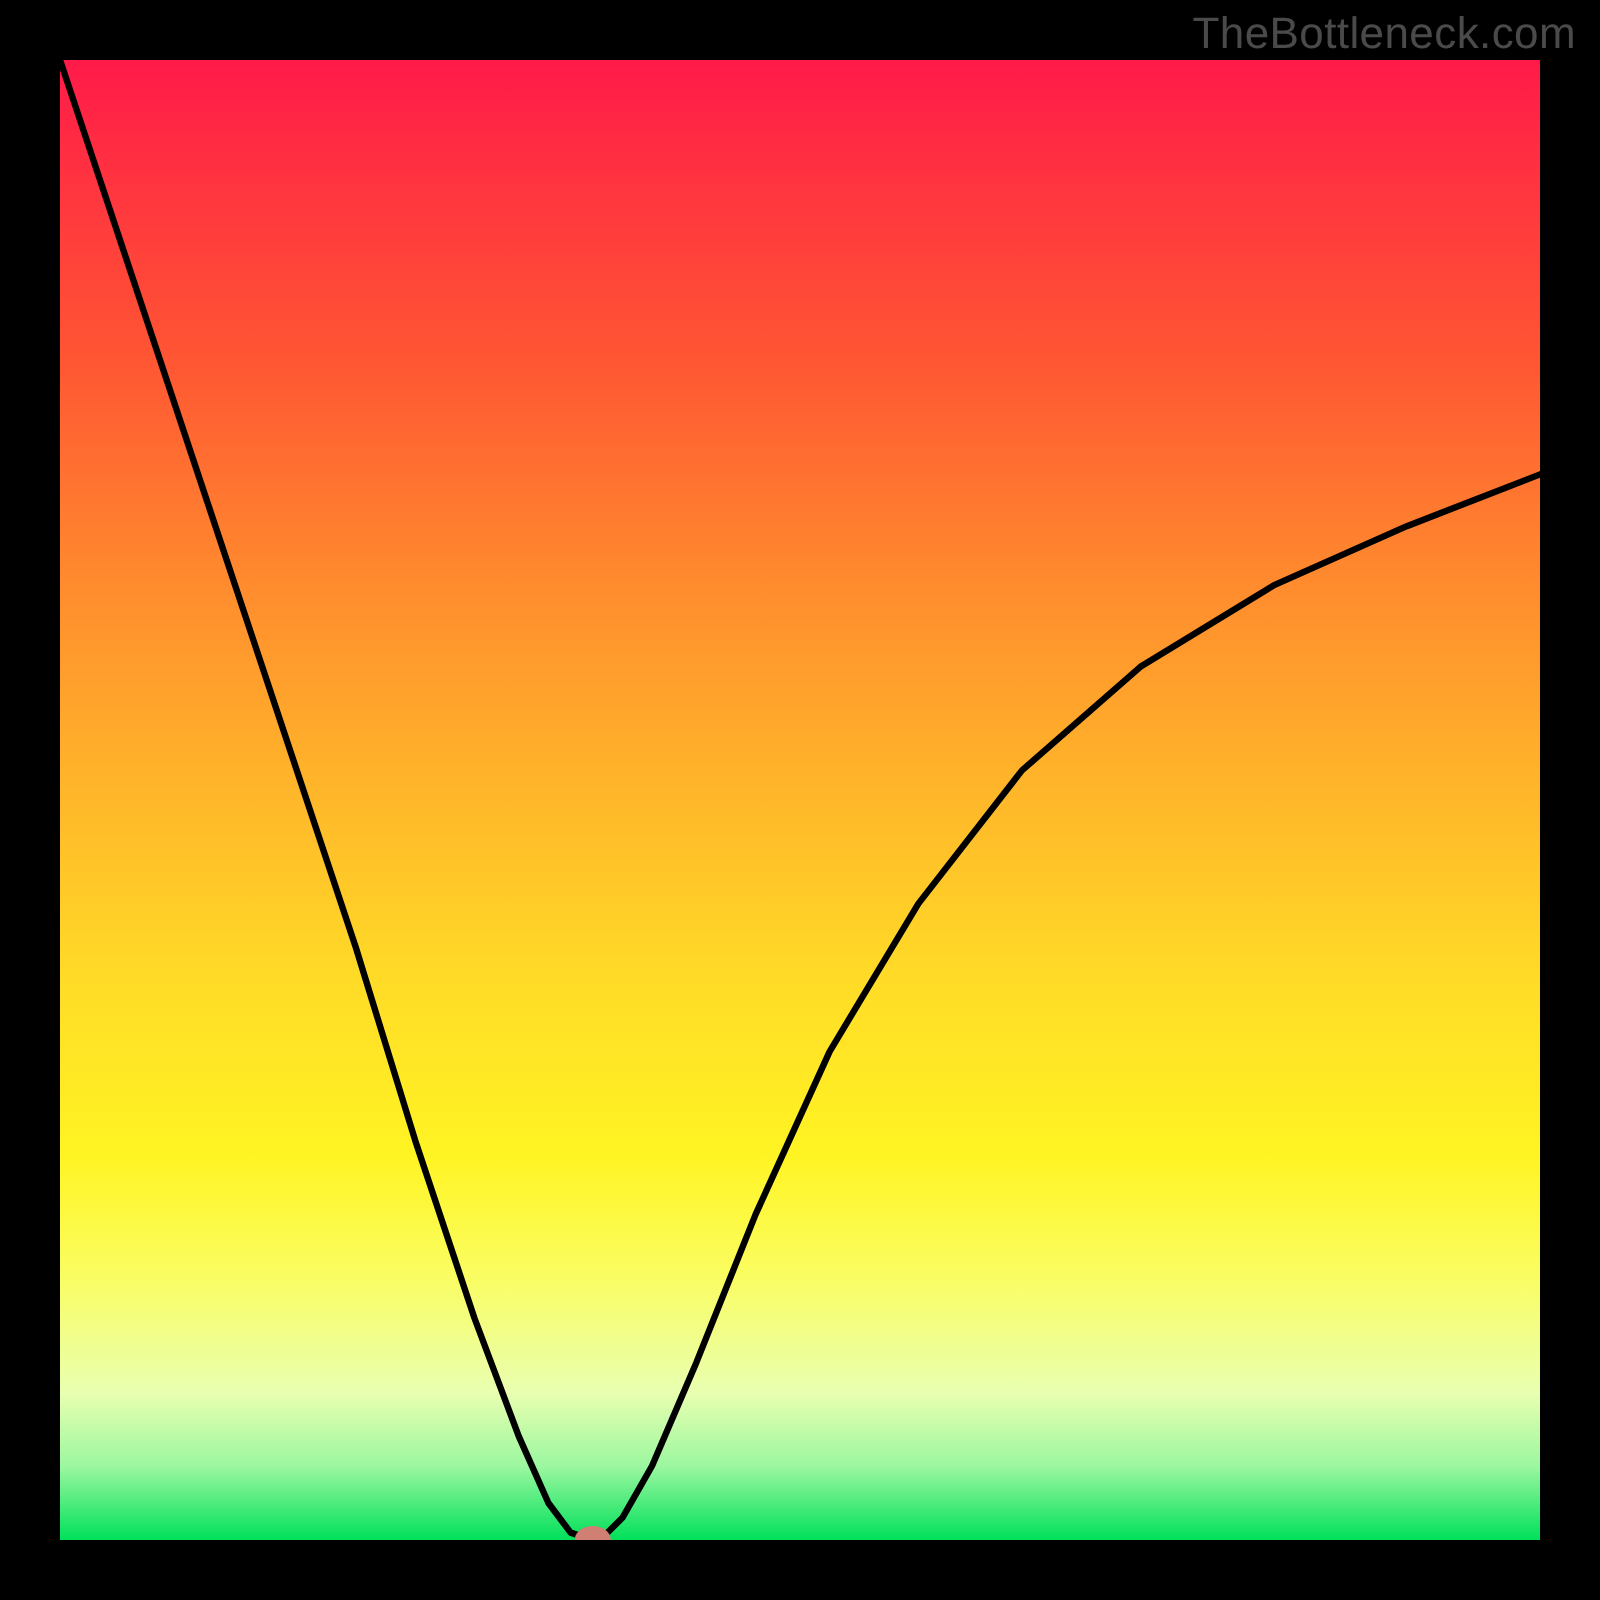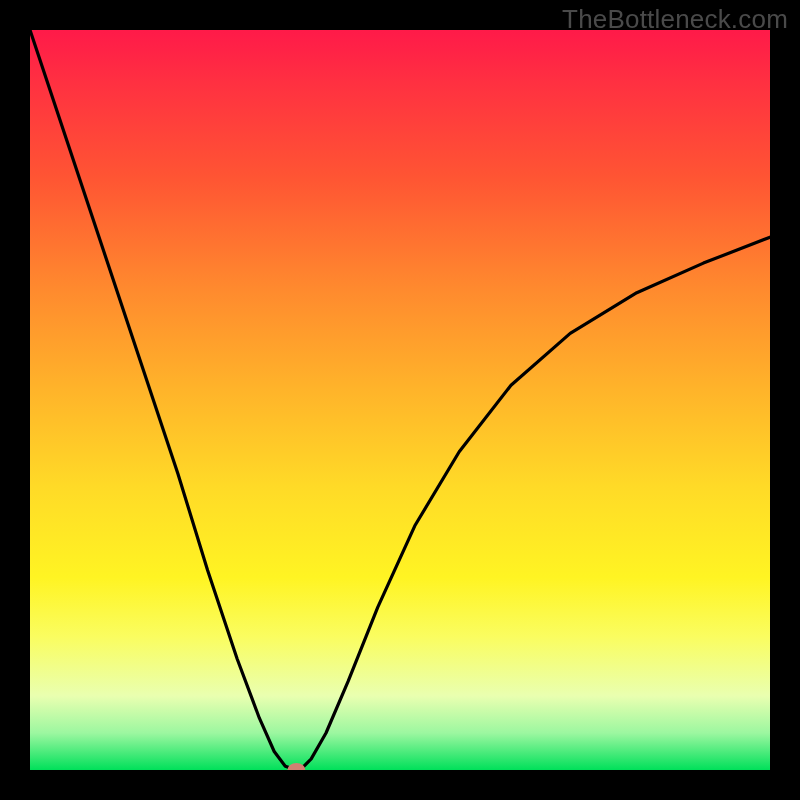--- a/index.html
+++ b/index.html
@@ -24,21 +24,21 @@
       #e9ffb0 90%,
       #9cf7a0 95%,
       #00e05a 100%);
   }
 
   .watermark {
     position: absolute;
     top: 4px;
     right: 12px;
     color: #4a4a4a;
-    font-size: 26px;
+    font-size: 22px;
     font-weight: 500;
     letter-spacing: 0.2px;
     z-index: 5;
   }
 
   svg.curve {
     position: absolute;
     left: 0; top: 0;
     width: 740px;
     height: 740px;

